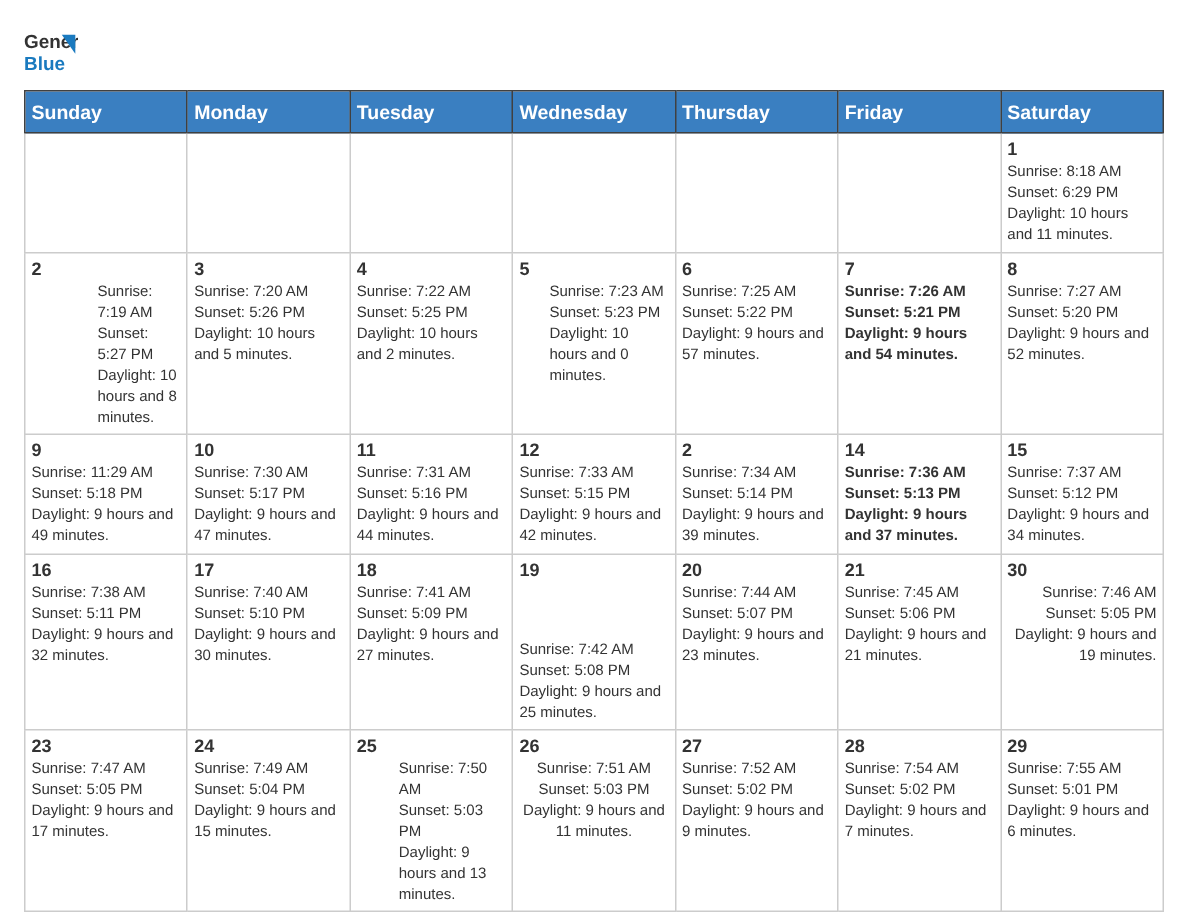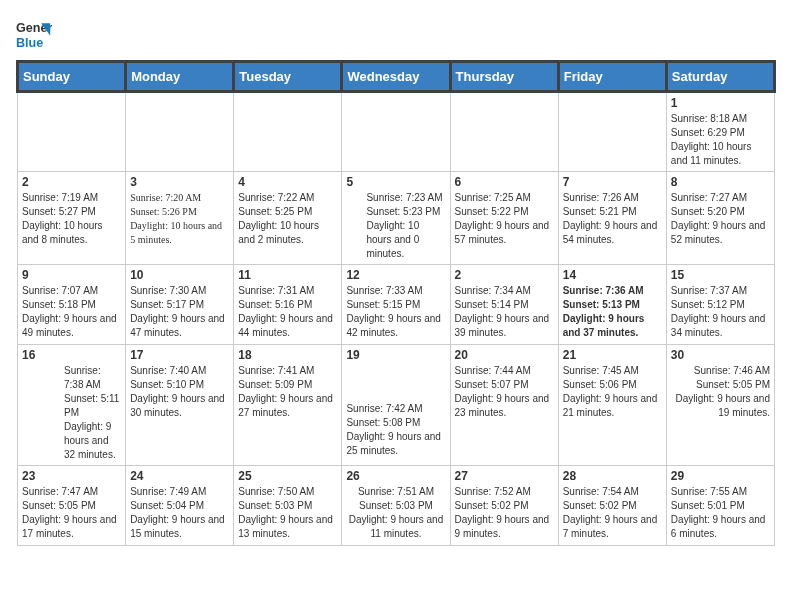--- a/index.html
+++ b/index.html
@@ -42,21 +42,21 @@
       border-collapse: collapse;
       border: 1px solid #ccc;
     }
     .calendar th {
       background-color: #3a7fc1;
       color: #fff;
       font-size: 13px;
       font-weight: bold;
       padding: 6px 4px;
       text-align: left;
-      border: 3px solid #404040;
+      border: 1px solid #404040;
     }
     .calendar td {
       border: 1px solid #ccc;
       vertical-align: top;
       padding: 3px 4px;
       font-size: 10.5px;
       color: #333;
       width: calc(100% / 7);
       min-height: 70px;
       height: 80px;
@@ -119,27 +119,27 @@
         <td>
           <span class="day-number">1</span>
           <div class="day-info" style="white-space: pre-line;">Sunrise: 8:18 AM
 Sunset: 6:29 PM
 Daylight: 10 hours and 11 minutes.</div>
         </td>
       </tr>
       <tr>
         <td>
           <span class="day-number">2</span>
-          <div class="day-info" style="white-space: pre-line;">Sunrise: 7:19 AM
+          <div class="day-info" style="white-space: pre-line; margin-left: 44px;">Sunrise: 7:19 AM
 Sunset: 5:27 PM
 Daylight: 10 hours and 8 minutes.</div>
         </td>
         <td>
           <span class="day-number">3</span>
-          <div class="day-info" style="white-space: pre-line; font-family: Liberation Serif, serif;">Sunrise: 7:20 AM
+          <div class="day-info" style="white-space: pre-line;">Sunrise: 7:20 AM
 Sunset: 5:26 PM
 Daylight: 10 hours and 5 minutes.</div>
         </td>
         <td>
           <span class="day-number">4</span>
           <div class="day-info" style="white-space: pre-line;">Sunrise: 7:22 AM
 Sunset: 5:25 PM
 Daylight: 10 hours and 2 minutes.</div>
         </td>
         <td>
@@ -149,35 +149,35 @@
 Daylight: 10 hours and 0 minutes.</div>
         </td>
         <td>
           <span class="day-number">6</span>
           <div class="day-info" style="white-space: pre-line;">Sunrise: 7:25 AM
 Sunset: 5:22 PM
 Daylight: 9 hours and 57 minutes.</div>
         </td>
         <td>
           <span class="day-number">7</span>
-          <div class="day-info" style="white-space: pre-line;">Sunrise: 7:26 AM
+          <div class="day-info" style="white-space: pre-line; font-weight: bold;">Sunrise: 7:26 AM
 Sunset: 5:21 PM
 Daylight: 9 hours and 54 minutes.</div>
         </td>
         <td>
           <span class="day-number">8</span>
           <div class="day-info" style="white-space: pre-line;">Sunrise: 7:27 AM
 Sunset: 5:20 PM
 Daylight: 9 hours and 52 minutes.</div>
         </td>
       </tr>
       <tr>
         <td>
           <span class="day-number">9</span>
-          <div class="day-info" style="white-space: pre-line;">Sunrise: 7:07 AM
+          <div class="day-info" style="white-space: pre-line;">Sunrise: 11:29 AM
 Sunset: 5:18 PM
 Daylight: 9 hours and 49 minutes.</div>
         </td>
         <td>
           <span class="day-number">10</span>
           <div class="day-info" style="white-space: pre-line;">Sunrise: 7:30 AM
 Sunset: 5:17 PM
 Daylight: 9 hours and 47 minutes.</div>
         </td>
         <td>
@@ -207,21 +207,21 @@
         <td>
           <span class="day-number">15</span>
           <div class="day-info" style="white-space: pre-line;">Sunrise: 7:37 AM
 Sunset: 5:12 PM
 Daylight: 9 hours and 34 minutes.</div>
         </td>
       </tr>
       <tr>
         <td>
           <span class="day-number">16</span>
-          <div class="day-info" style="white-space: pre-line; margin-left: 42px;">Sunrise: 7:38 AM
+          <div class="day-info" style="white-space: pre-line;">Sunrise: 7:38 AM
 Sunset: 5:11 PM
 Daylight: 9 hours and 32 minutes.</div>
         </td>
         <td>
           <span class="day-number">17</span>
           <div class="day-info" style="white-space: pre-line;">Sunrise: 7:40 AM
 Sunset: 5:10 PM
 Daylight: 9 hours and 30 minutes.</div>
         </td>
         <td>
@@ -263,21 +263,21 @@
 Daylight: 9 hours and 17 minutes.</div>
         </td>
         <td>
           <span class="day-number">24</span>
           <div class="day-info" style="white-space: pre-line;">Sunrise: 7:49 AM
 Sunset: 5:04 PM
 Daylight: 9 hours and 15 minutes.</div>
         </td>
         <td>
           <span class="day-number">25</span>
-          <div class="day-info" style="white-space: pre-line;">Sunrise: 7:50 AM
+          <div class="day-info" style="white-space: pre-line; margin-left: 28px;">Sunrise: 7:50 AM
 Sunset: 5:03 PM
 Daylight: 9 hours and 13 minutes.</div>
         </td>
         <td>
           <span class="day-number">26</span>
           <div class="day-info" style="white-space: pre-line; text-align: center;">Sunrise: 7:51 AM
 Sunset: 5:03 PM
 Daylight: 9 hours and 11 minutes.</div>
         </td>
         <td>

